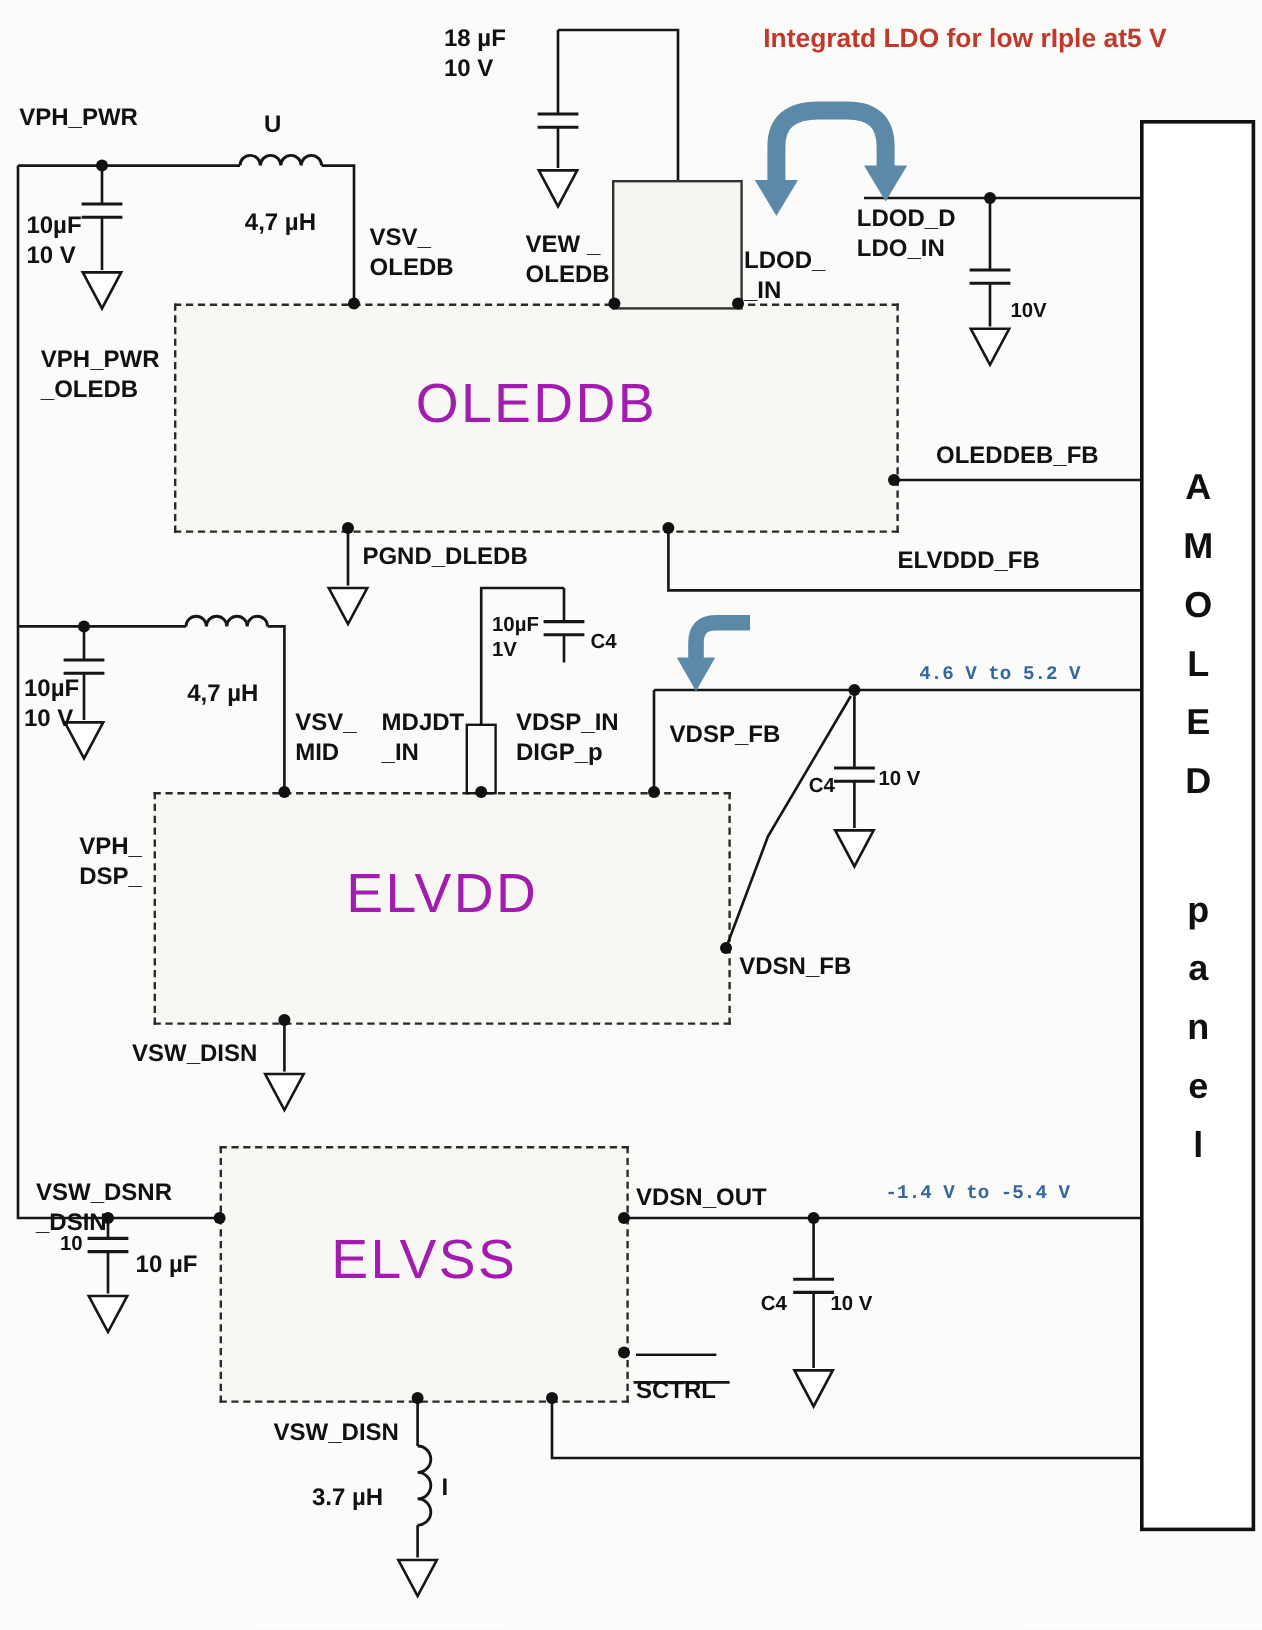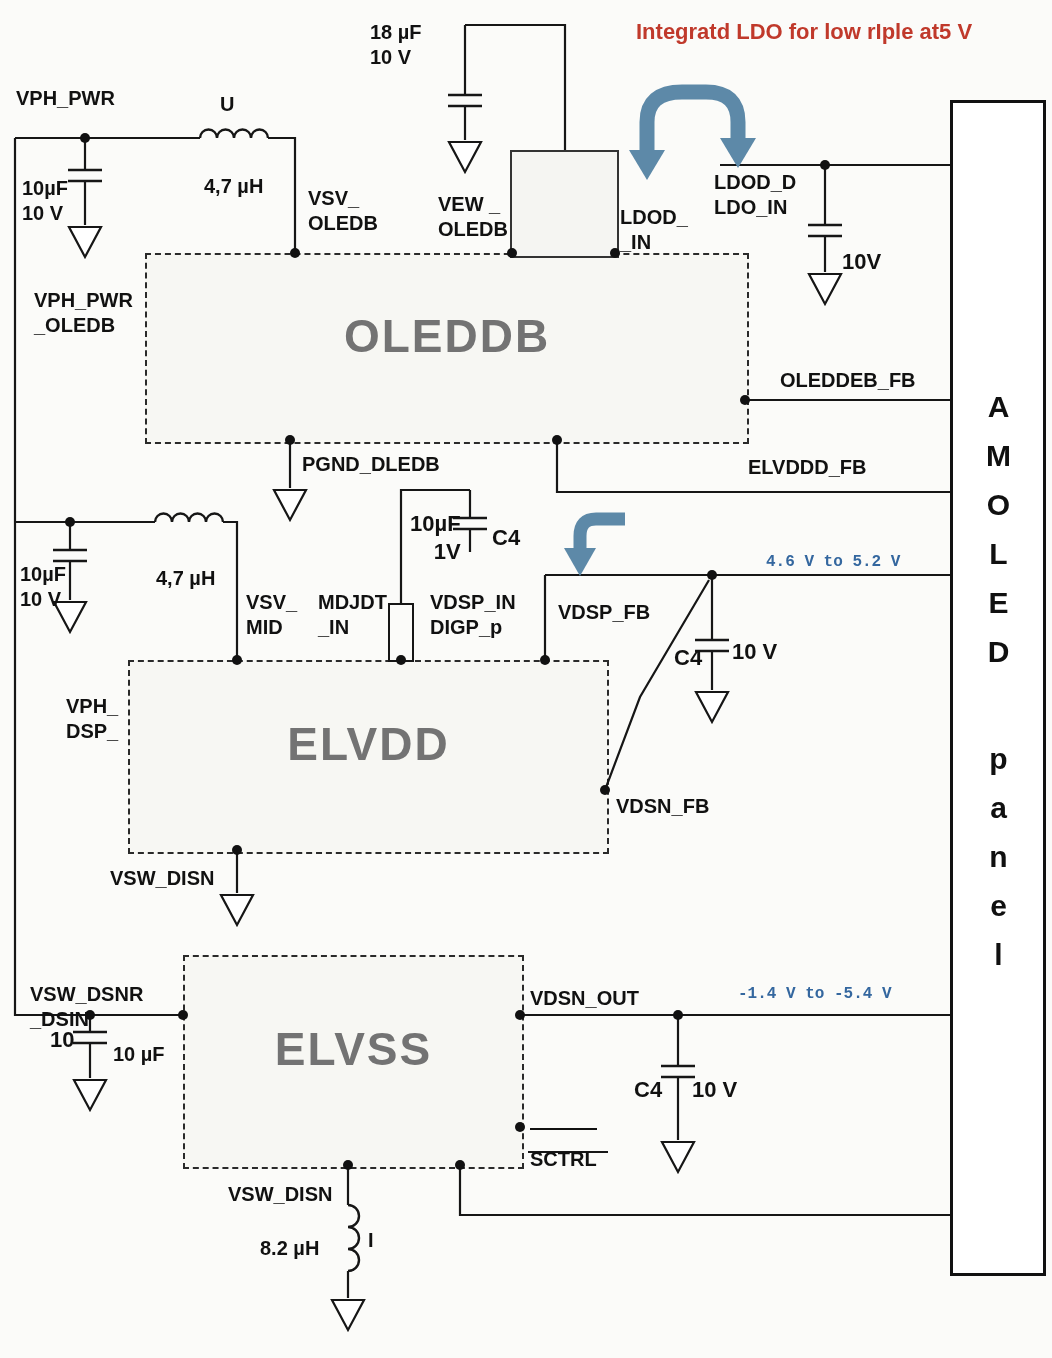--- a/index.html
+++ b/index.html
@@ -1,25 +1,25 @@
 <!DOCTYPE html>
 <html><head>
 <meta charset="utf-8">
 <style>
   html,body{margin:0;padding:0;}
   body{font-family:"Liberation Sans", sans-serif; background:#f3f3f1;}
   #canvas{position:relative;width:1052px;height:1358px;background:#fbfbf9;overflow:hidden;}
   .block{position:absolute;border:2.5px dashed #2a2a2a;background:#f7f7f3;display:flex;align-items:center;justify-content:center;z-index:1;}
-  .block .title{font-size:46px;font-weight:700;letter-spacing:2px;color:#737373;padding-bottom:26px;}
+  .block .title{font-size:46px;font-weight:400;letter-spacing:2px;color:#a21caf;padding-bottom:26px;}
   .solidbox{position:absolute;border:2px solid #333;background:#f5f5f2;z-index:1;}
   #panel{position:absolute;left:950px;top:100px;width:90px;height:1170px;border:3px solid #111;background:#ffffff;display:flex;flex-direction:column;align-items:center;justify-content:center;gap:58px;z-index:1;}
   .vtext{writing-mode:vertical-rl;text-orientation:upright;font-size:30px;font-weight:700;letter-spacing:16px;color:#101010;}
   svg{position:absolute;left:0;top:0;z-index:2;pointer-events:none;}
   .lbl{position:absolute;font-weight:700;font-size:20px;color:#111;white-space:pre-line;line-height:1.25;z-index:3;}
-  .sm{font-size:22px;text-align:right;}
+  .sm{font-size:17px;}
   .red{color:#c0392b;white-space:nowrap;font-size:22px;}
   .blue{color:#34679f;font-size:16px;white-space:nowrap;font-family:Liberation Mono, monospace;}
   .overline{border-top:2.5px solid #111;padding-top:17px;display:inline-block;}
 </style>
 </head>
 <body>
 
 <div id="canvas">
 
   <div class="block" style="left:145px;top:253px;width:600px;height:187px;">
@@ -171,20 +171,20 @@
   <div class="lbl" style="left:110px;top:866px;">VSW_DISN</div>
   <div class="lbl" style="left:30px;top:942px;margin-top:40px;">VSW_DSNR
 _DSIN</div>
   <div class="lbl sm" style="left:50px;top:1026px;">10</div>
   <div class="lbl" style="left:113px;top:1042px;">10 µF</div>
   <div class="lbl" style="left:530px;top:986px;">VDSN_OUT</div>
   <div class="lbl sm" style="left:634px;top:1076px;">C4</div>
   <div class="lbl sm" style="left:692px;top:1076px;">10 V</div>
   <div class="lbl" style="left:530px;top:1128px;"><span class="overline">SCTRL</span></div>
   <div class="lbl" style="left:228px;top:1182px;">VSW_DISN</div>
-  <div class="lbl" style="left:260px;top:1236px;">8.2 µH</div>
+  <div class="lbl" style="left:260px;top:1236px;">3.7 µH</div>
   <div class="lbl" style="left:368px;top:1228px;">I</div>
 
   <div class="lbl red" style="left:636px;top:18px;">Integratd LDO   for low rIple  at5 V</div>
   <div class="lbl blue" style="left:766px;top:552px;">4.6 V to 5.2 V</div>
   <div class="lbl blue" style="left:738px;top:984px;">-1.4 V to -5.4 V</div>
 
 </div>
 
 </body></html>

